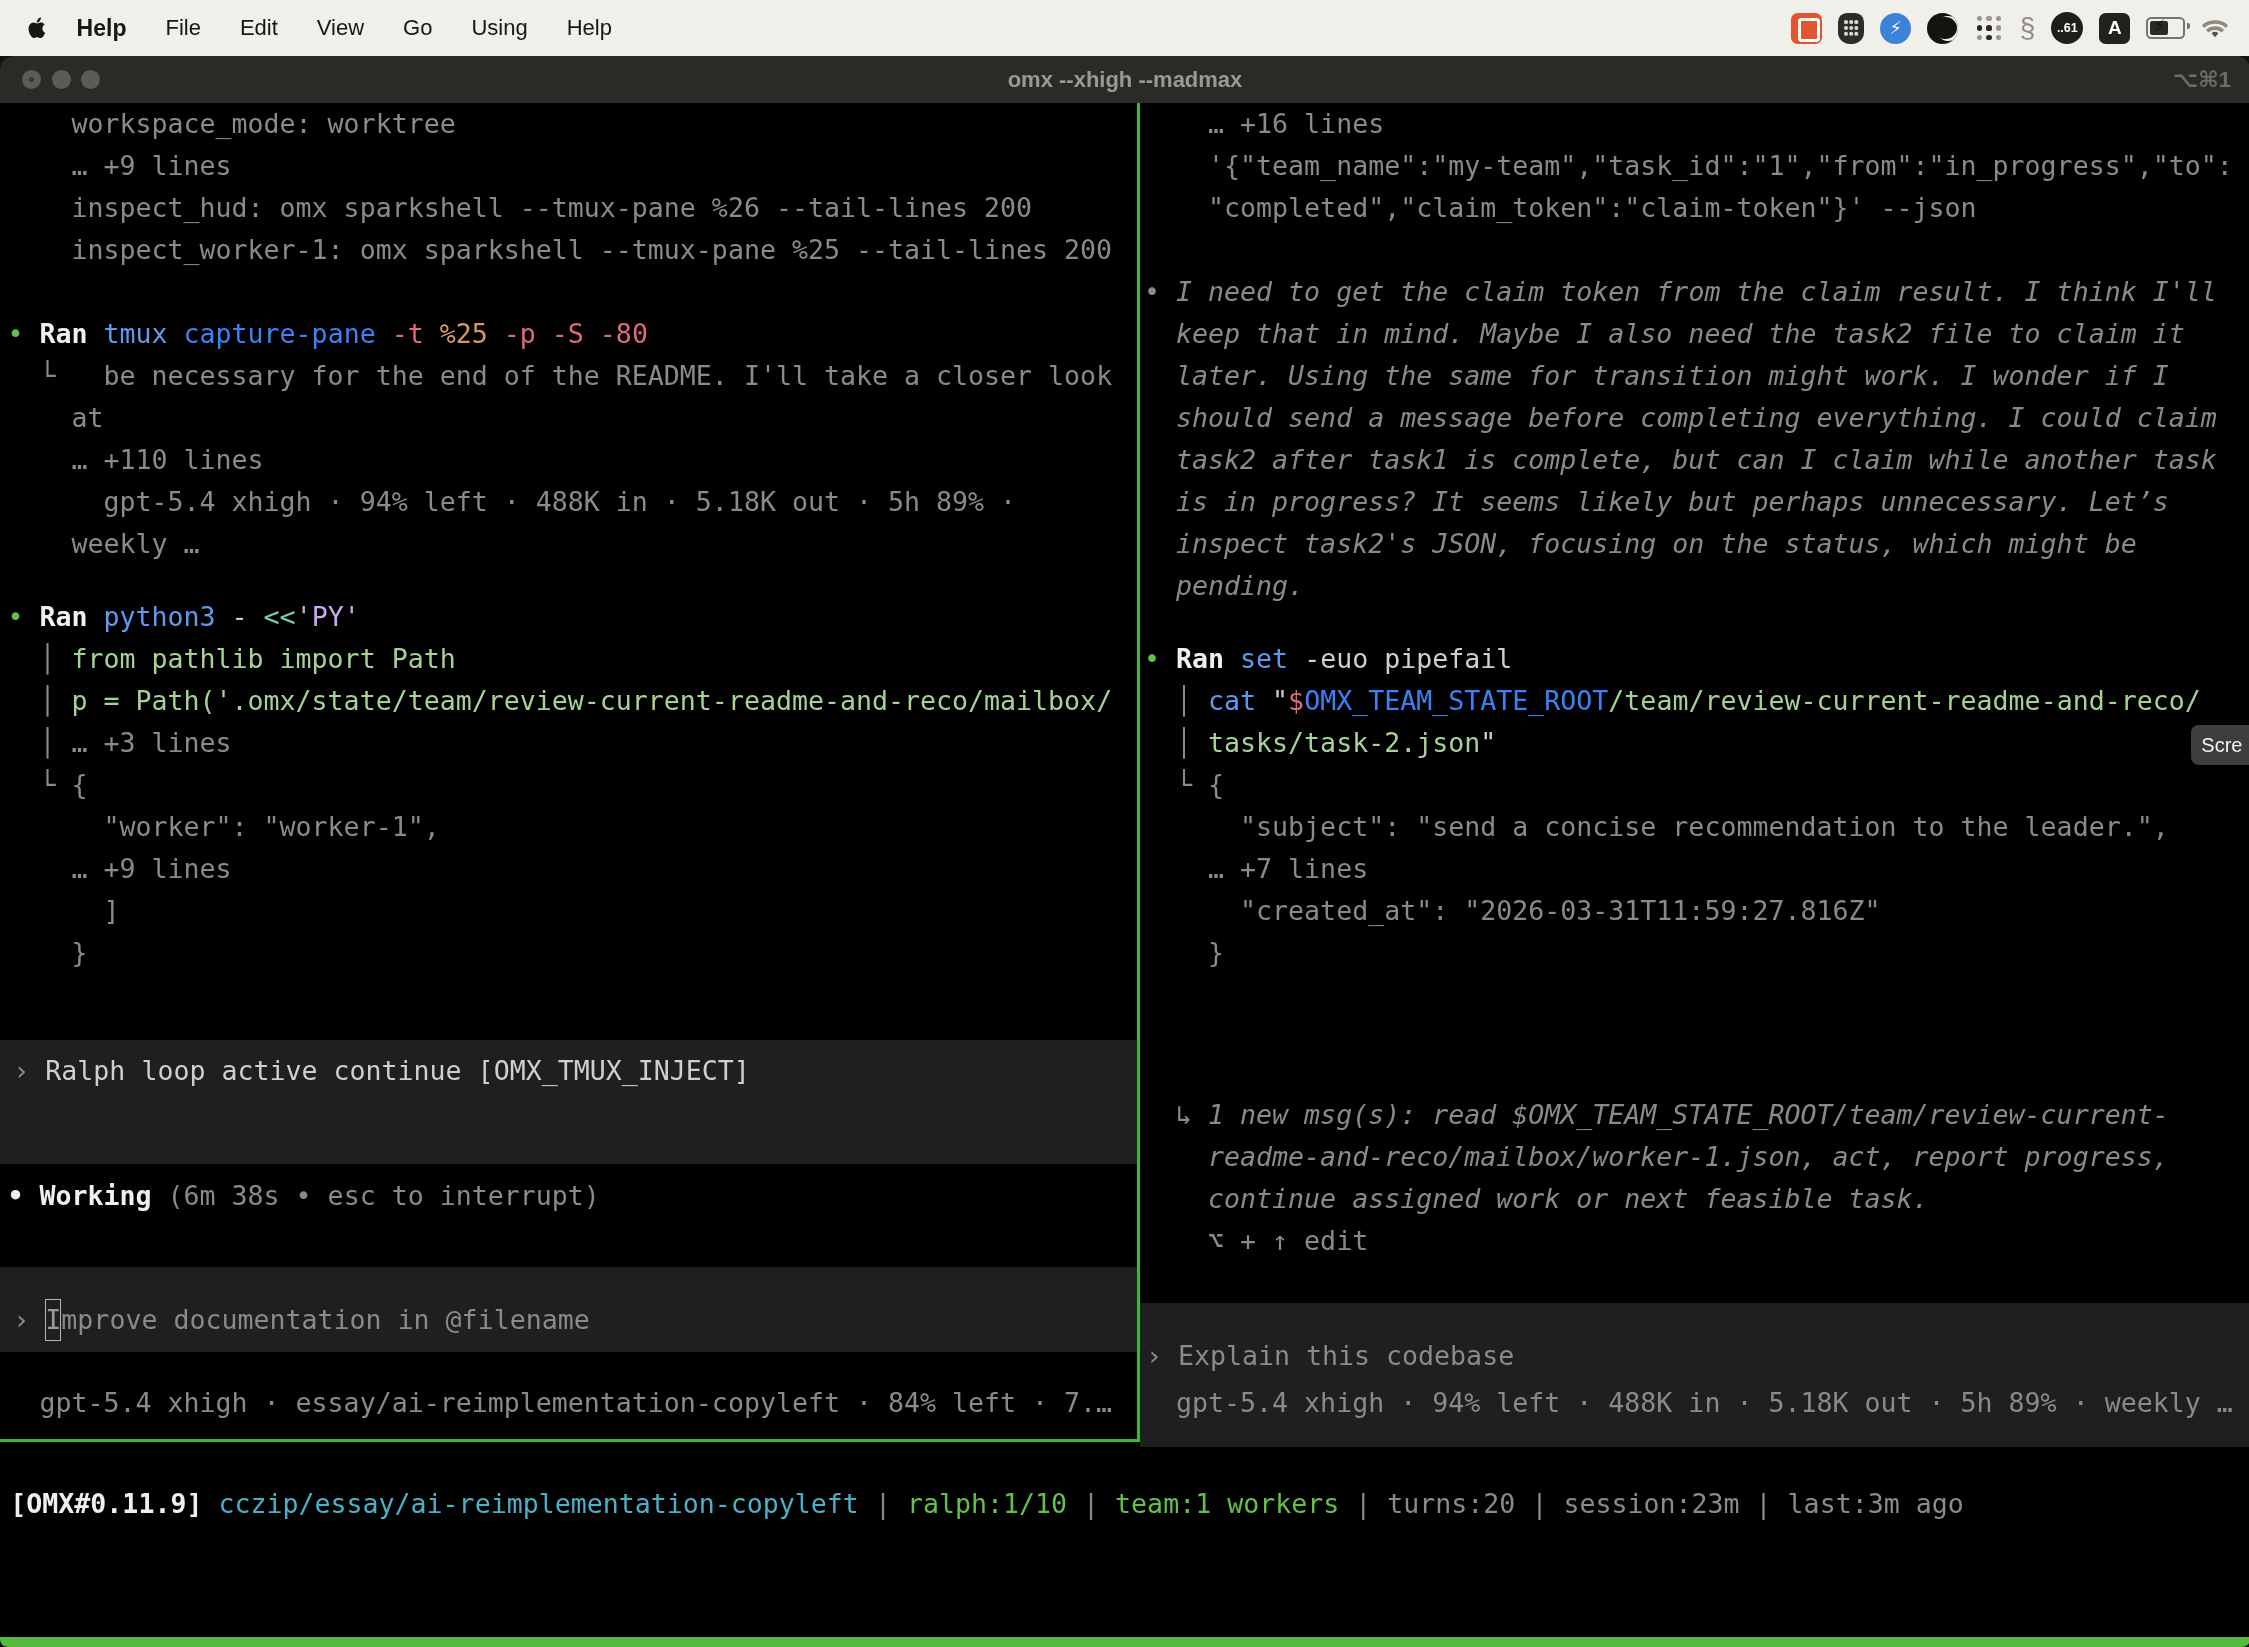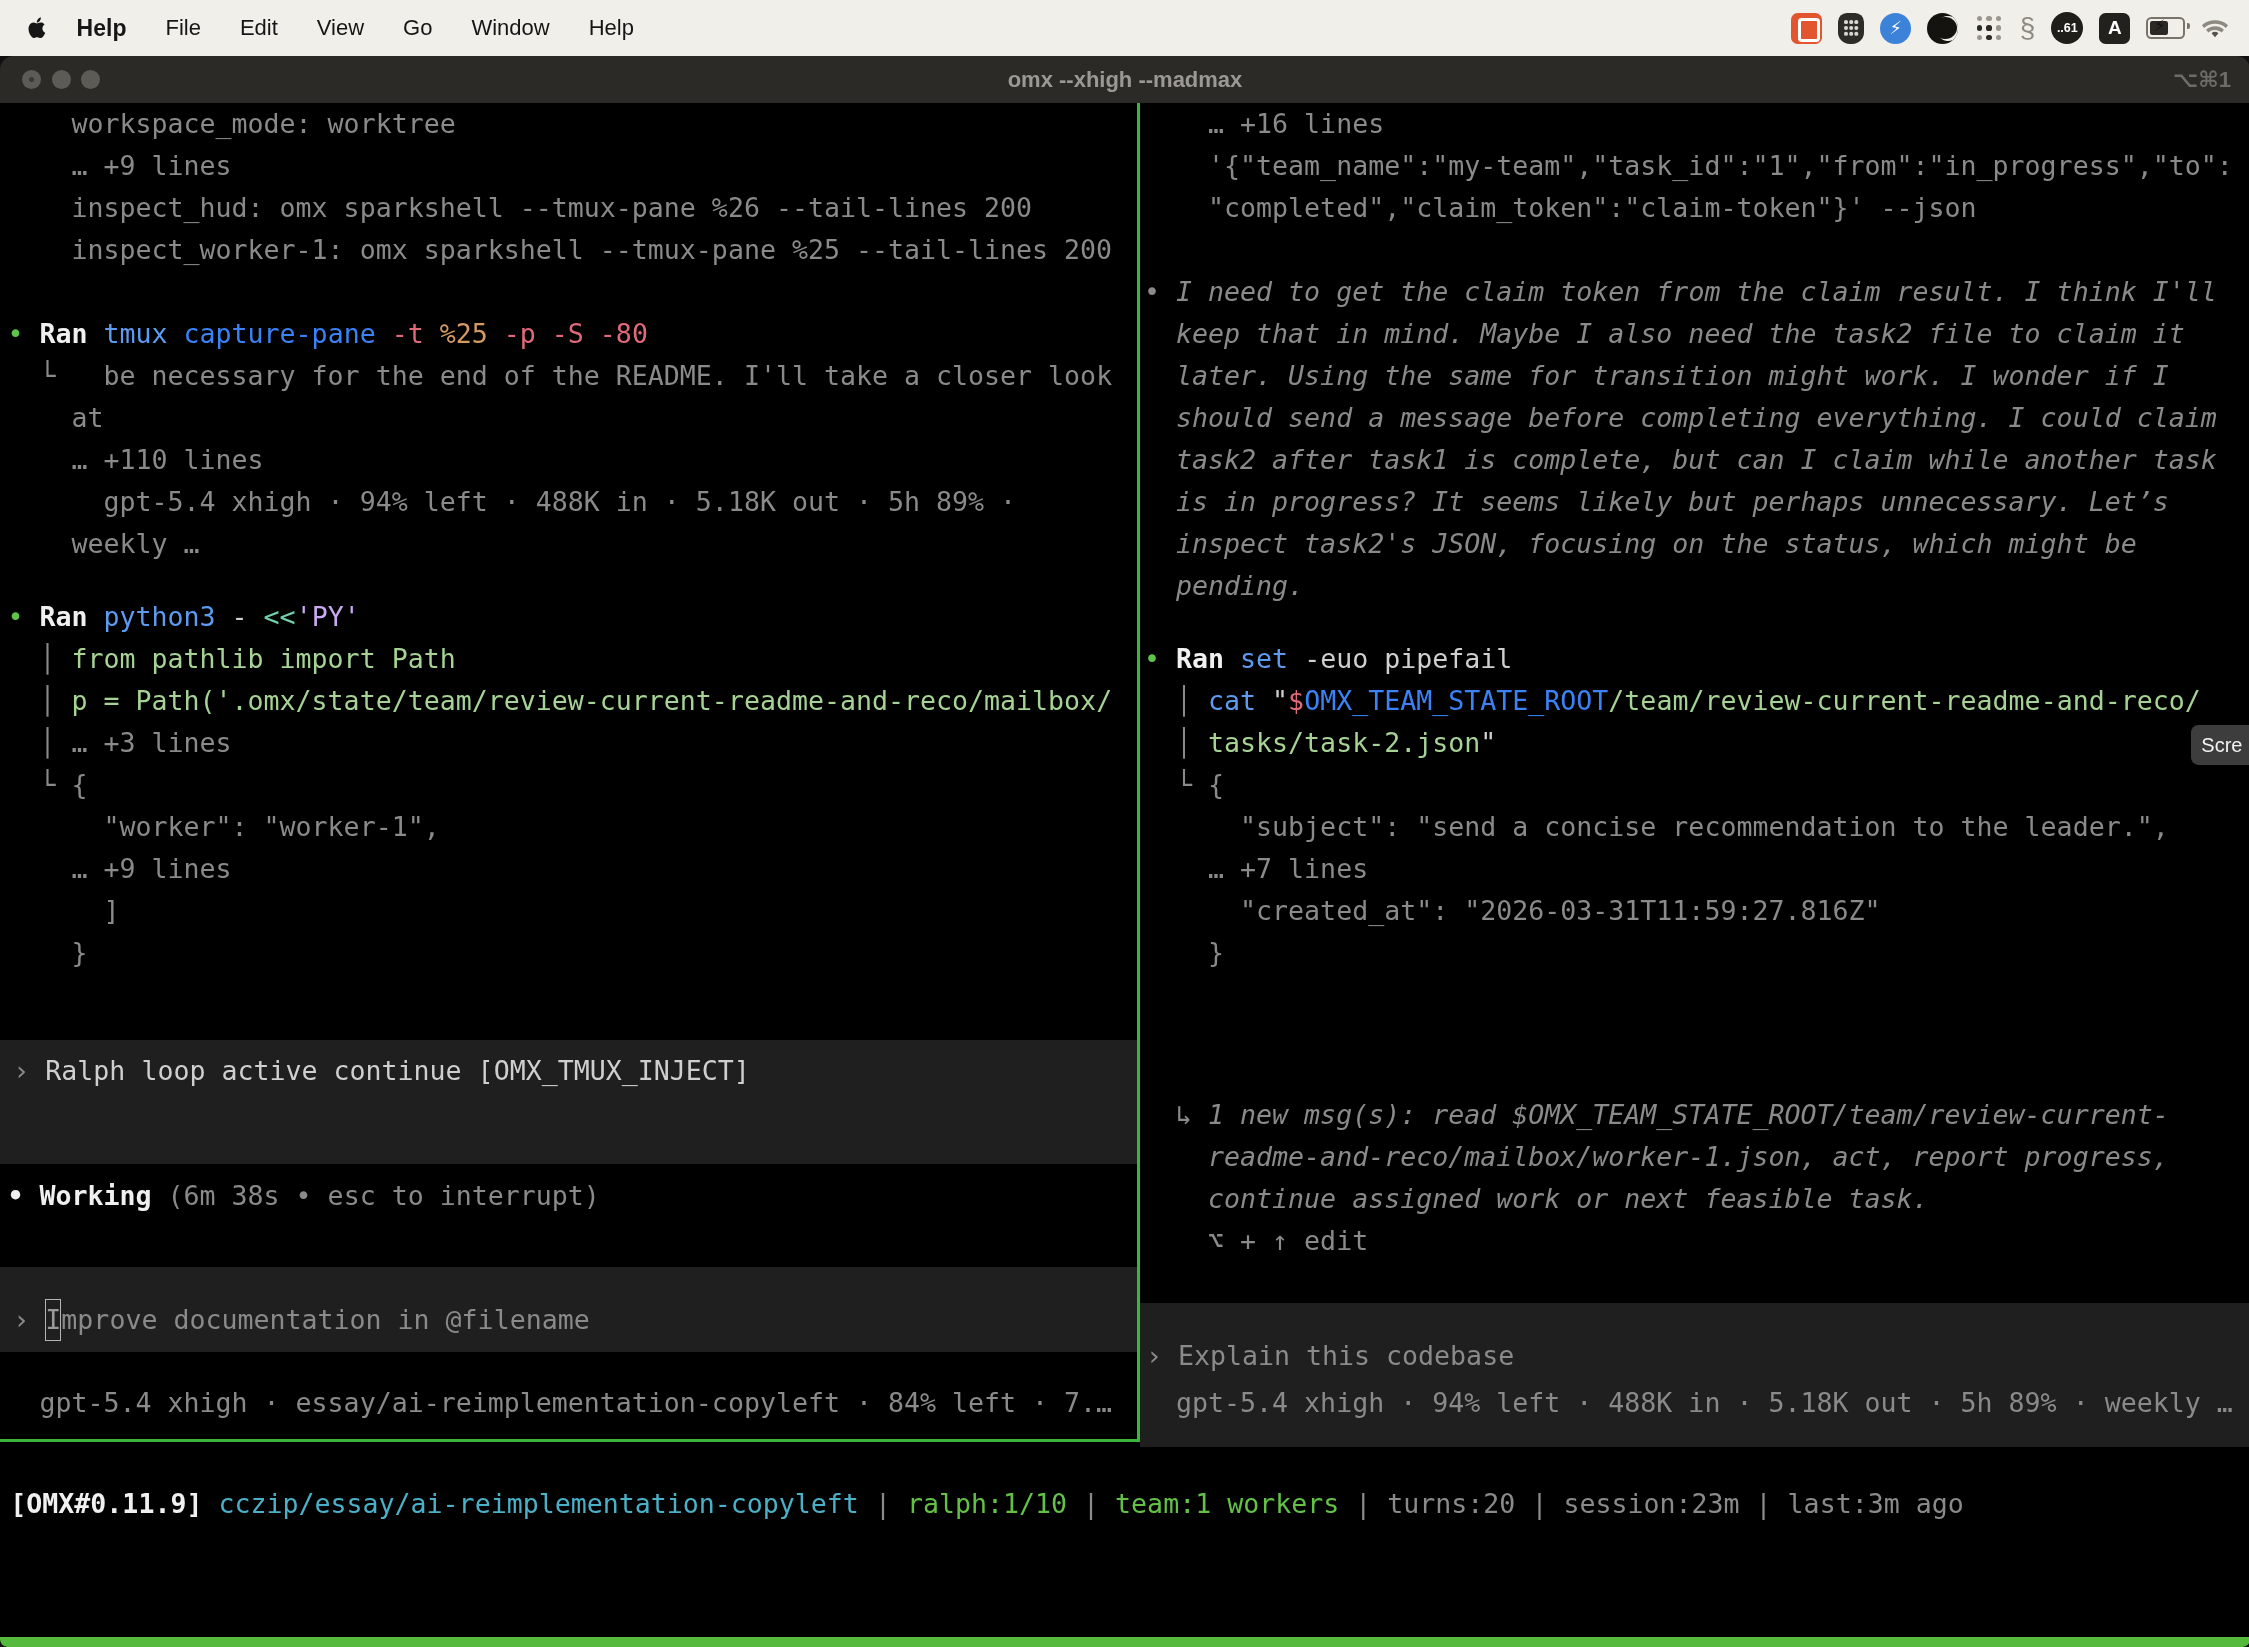--- a/index.html
+++ b/index.html
@@ -90,21 +90,21 @@
       <span class="mb-apple">
         <svg width="19" height="22" viewBox="0 0 18 22">
             <path fill="#161616" d="M14.9 11.5c0-2.6 2.1-3.8 2.2-3.9-1.2-1.8-3.1-2-3.7-2-1.6-.2-3.1.9-3.9.9-.8 0-2-.9-3.4-.9C4.4 5.6 2.8 6.6 1.9 8.2.1 11.3 1.4 16 3.2 18.5c.9 1.2 1.9 2.6 3.2 2.6 1.3-.1 1.8-.8 3.4-.8s2 .8 3.4.8c1.4 0 2.3-1.3 3.1-2.5 1-1.4 1.4-2.8 1.4-2.9 0 0-2.7-1-2.8-4.2zM12.3 3.9c.7-.9 1.2-2.1 1.1-3.3-1 0-2.3.7-3 1.6-.7.8-1.2 2-1.1 3.2 1.1.1 2.3-.6 3-1.5z"></path>
           </svg>
       </span>
       <span class="mb-app">Help</span>
       <span class="mb-item">File</span>
       <span class="mb-item">Edit</span>
       <span class="mb-item">View</span>
       <span class="mb-item">Go</span>
-      <span class="mb-item">Window</span>
+      <span class="mb-item">Using</span>
       <span class="mb-item">Help</span>
     </div>
     <div class="mb-right">
       <span class="sicon ic-chat"></span>
       <span class="sicon ic-keypad"></span>
       <span class="sicon ic-bolt">⚡</span>
       <span class="sicon ic-crescent"></span>
       <span class="sicon ic-dots">
           <i></i>
           <i></i>

